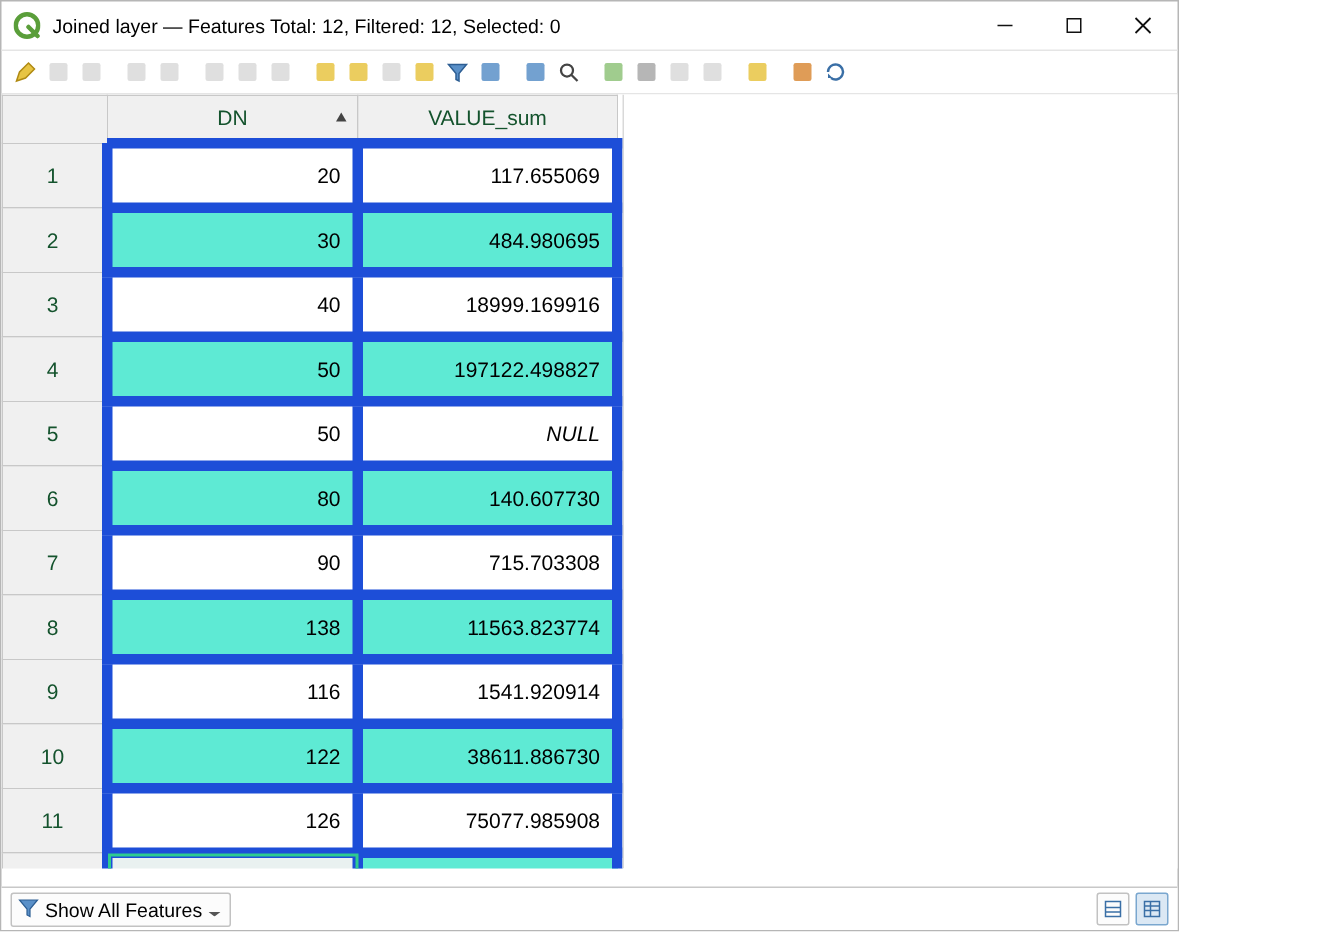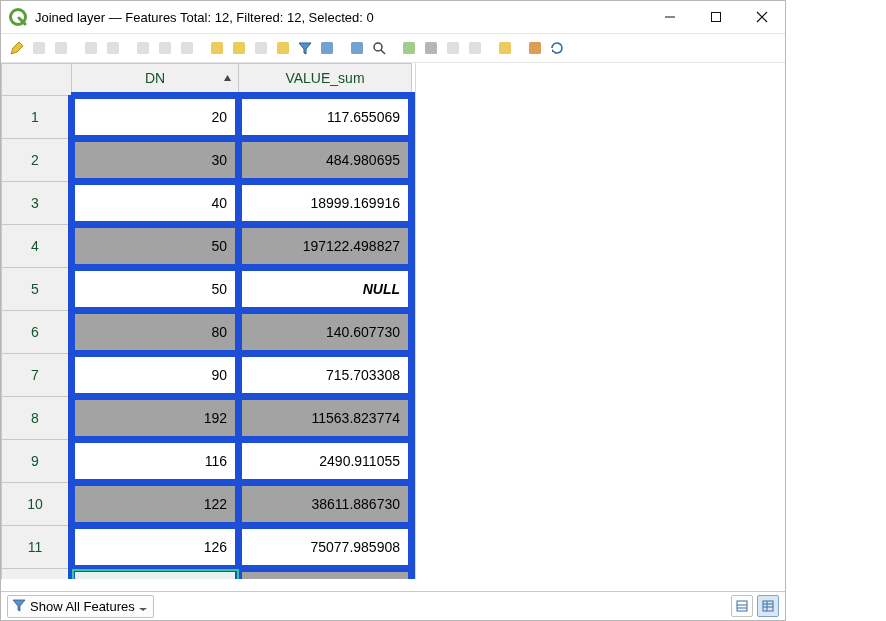--- a/index.html
+++ b/index.html
@@ -78,22 +78,22 @@
   }
   th.corner { background:#f0f0f0; }
   table.attr td {
     border: 7px solid #1d4ed8;
     padding: 0 8px;
     height: 36px;
     text-align: right;
     color: #000;
     background: #fff;
   }
-  tr.alt td { background: #a3a3a3; }
-  td.null { color: #8a8a8a; font-style: italic; font-weight: bold; }
+  tr.alt td { background: #5eead4; }
+  td.null { color: #8a8a8a; font-style: italic; }
   td.sel {
     outline: 2px solid #2ecc8f;
     outline-offset: -2px;
     background: #e9f1f0 !important;
     margin-top: 17px;
   }
   .col-dn    { width: 122px; }
   .col-value { width: 128px; }
   .filler { flex:1; border-left:1px solid #d9d9d9; }
   .statusbar {
@@ -332,27 +332,27 @@
             <td class="col-dn">80</td>
             <td class="col-value">140.607730</td>
           </tr>
           <tr>
             <th class="rownum">7</th>
             <td class="col-dn">90</td>
             <td class="col-value">715.703308</td>
           </tr>
           <tr class="alt">
             <th class="rownum">8</th>
-            <td class="col-dn">192</td>
+            <td class="col-dn">138</td>
             <td class="col-value">11563.823774</td>
           </tr>
           <tr>
             <th class="rownum">9</th>
             <td class="col-dn">116</td>
-            <td class="col-value">2490.911055</td>
+            <td class="col-value">1541.920914</td>
           </tr>
           <tr class="alt">
             <th class="rownum">10</th>
             <td class="col-dn">122</td>
             <td class="col-value">38611.886730</td>
           </tr>
           <tr>
             <th class="rownum">11</th>
             <td class="col-dn">126</td>
             <td class="col-value">75077.985908</td>

